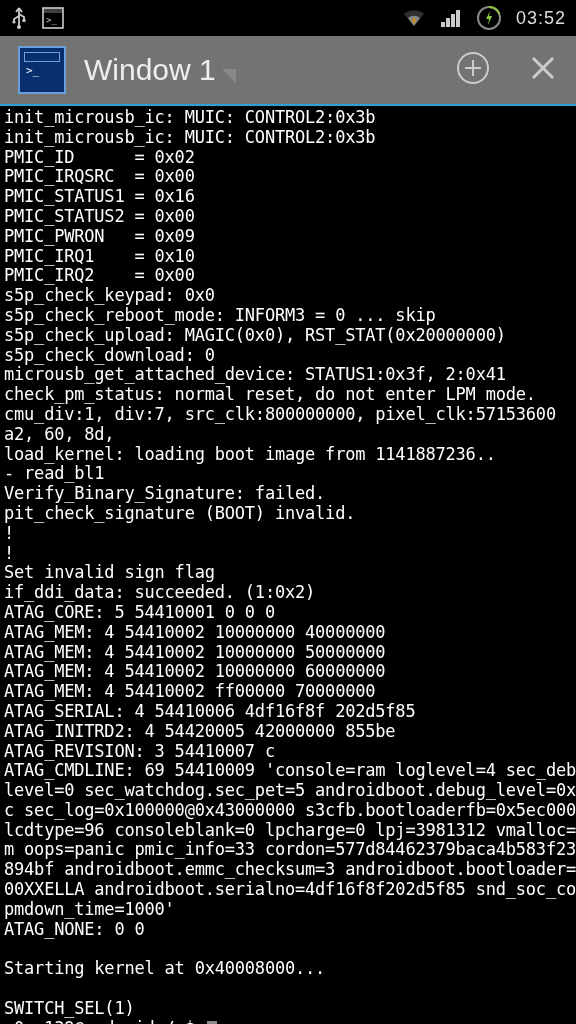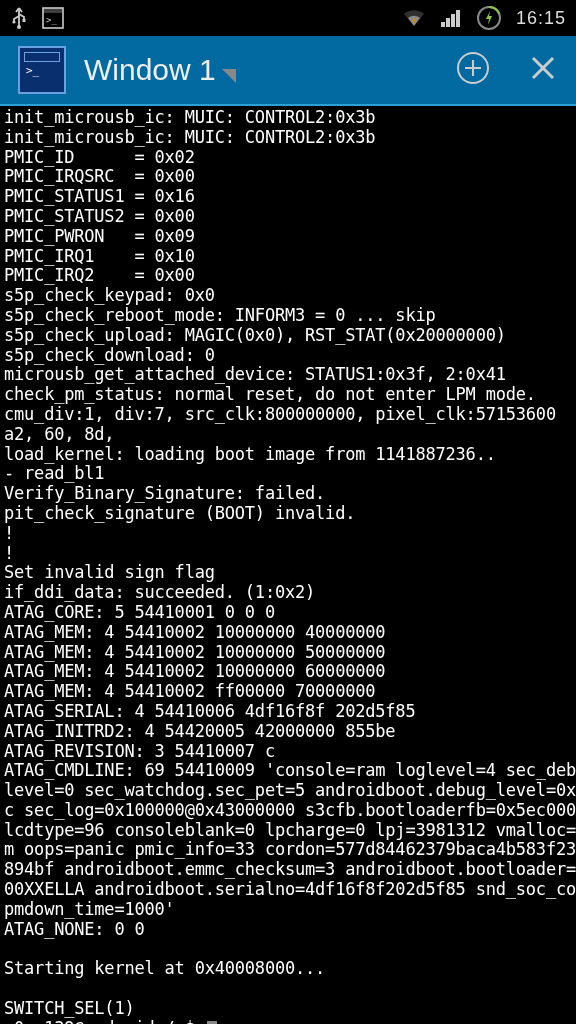--- a/index.html
+++ b/index.html
@@ -22,21 +22,21 @@
   }
   .status-left, .status-right {
     display: flex;
     align-items: center;
     gap: 14px;
   }
   .status-bar svg { display: block; }
   .clock { font-family: sans-serif; color: #ddd; letter-spacing: 1px; }
   .app-bar {
     height: 70px;
-    background: #0369a1;
+    background: #737373;
     display: flex;
     align-items: center;
     padding: 0 18px;
     gap: 18px;
     border-bottom: 2px solid #2aa2d6;
   }
   .app-icon {
     width: 48px;
     height: 48px;
     background: #0a2f6f;
@@ -143,21 +143,21 @@
           </g>
         </svg>
     </span>
     <span>
       <svg width="26" height="26" viewBox="0 0 26 26">
           <circle cx="13" cy="13" r="11" fill="none" stroke="#888" stroke-width="2"></circle>
           <path d="M13 2 A11 11 0 0 1 23.5 9" fill="none" stroke="#8cc63f" stroke-width="2"></path>
           <path d="M14 6 L10 14 L13 14 L12 20 L16 11 L13 11 Z" fill="#8cc63f"></path>
         </svg>
     </span>
-    <span class="clock">16:15</span>
+    <span class="clock">03:52</span>
   </div>
 </div>
 
 <div class="app-bar">
   <div class="app-icon"></div>
   <div class="app-title">
     <span>Window 1</span>
     <span class="spinner-triangle"></span>
   </div>
   <div class="app-actions">

